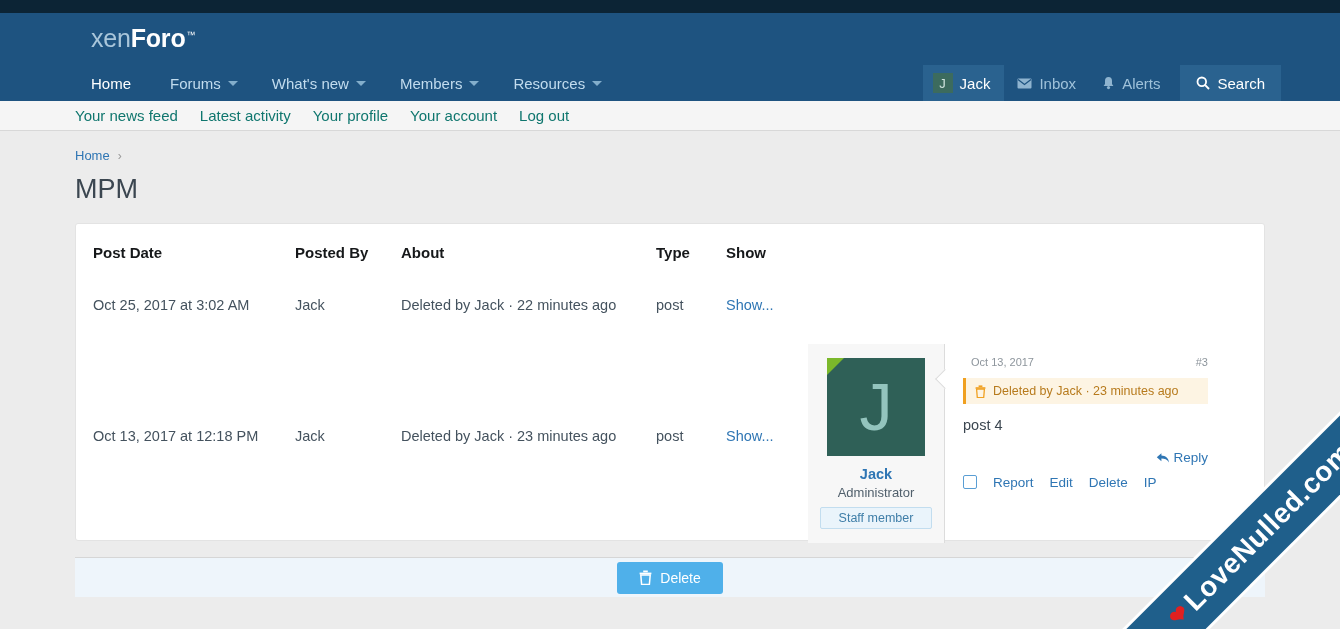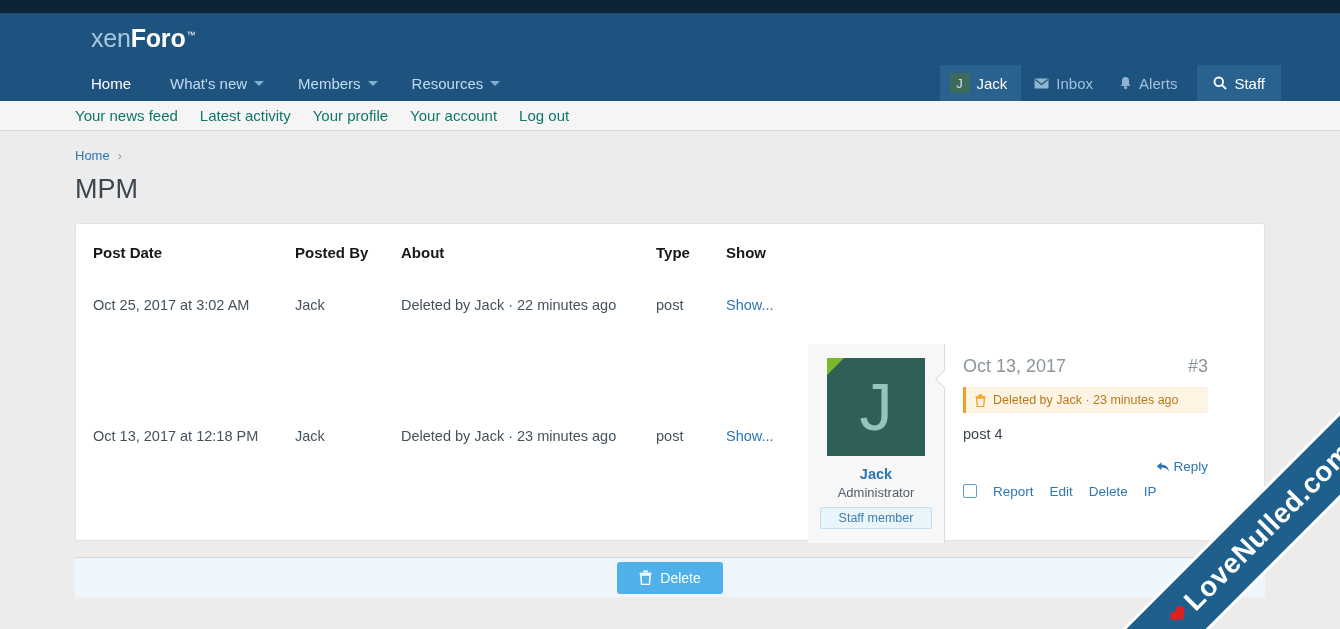--- a/index.html
+++ b/index.html
@@ -264,22 +264,23 @@
   }
 
   .msg-panel {
     flex: 1;
     padding: 12px 20px 12px 18px;
     position: relative;
   }
   .msg-meta {
     display: flex;
     justify-content: space-between;
-    font-size: 18px;
+    font-size: 11px;
     color: #8d959c;
+    margin-left: 8px;
   }
   .msg-meta .num { color: #8d959c; }
   .del-notice {
     margin-top: 10px;
     background: #fdf4e3;
     border-left: 3px solid #f0a020;
     color: #b77a1c;
     font-size: 12.5px;
     padding: 6px 9px;
     display: flex;
@@ -395,20 +396,24 @@
 
       <div class="logo">
         <span>xen</span><b>Foro</b><sup>™</sup>
       </div>
 
       <div class="nav">
         <div class="nav-item active">
           <span>Home</span>
         </div>
         <div class="nav-item">
+          <span>Forums</span>
+          <span class="caret"></span>
+        </div>
+        <div class="nav-item">
           <span>What's new</span>
           <span class="caret"></span>
         </div>
         <div class="nav-item">
           <span>Members</span>
           <span class="caret"></span>
         </div>
         <div class="nav-item">
           <span>Resources</span>
           <span class="caret"></span>
@@ -438,21 +443,21 @@
           </span>
           <span>Alerts</span>
         </div>
         <div class="vnav-item search">
           <span class="ico">
             <svg width="14" height="14" viewBox="0 0 14 14">
                 <circle cx="5.8" cy="5.8" r="4.3" stroke="#ffffff" stroke-width="1.8" fill="none"></circle>
                 <line x1="9.2" y1="9.2" x2="13" y2="13" stroke="#ffffff" stroke-width="1.9"></line>
               </svg>
           </span>
-          <span>Staff</span>
+          <span>Search</span>
         </div>
       </div>
 
     </div>
   </div>
 
   <div class="subnav">
     <div class="subnav-inner">
       <span class="subnav-item">Your news feed</span>
       <span class="subnav-item">Latest activity</span>

